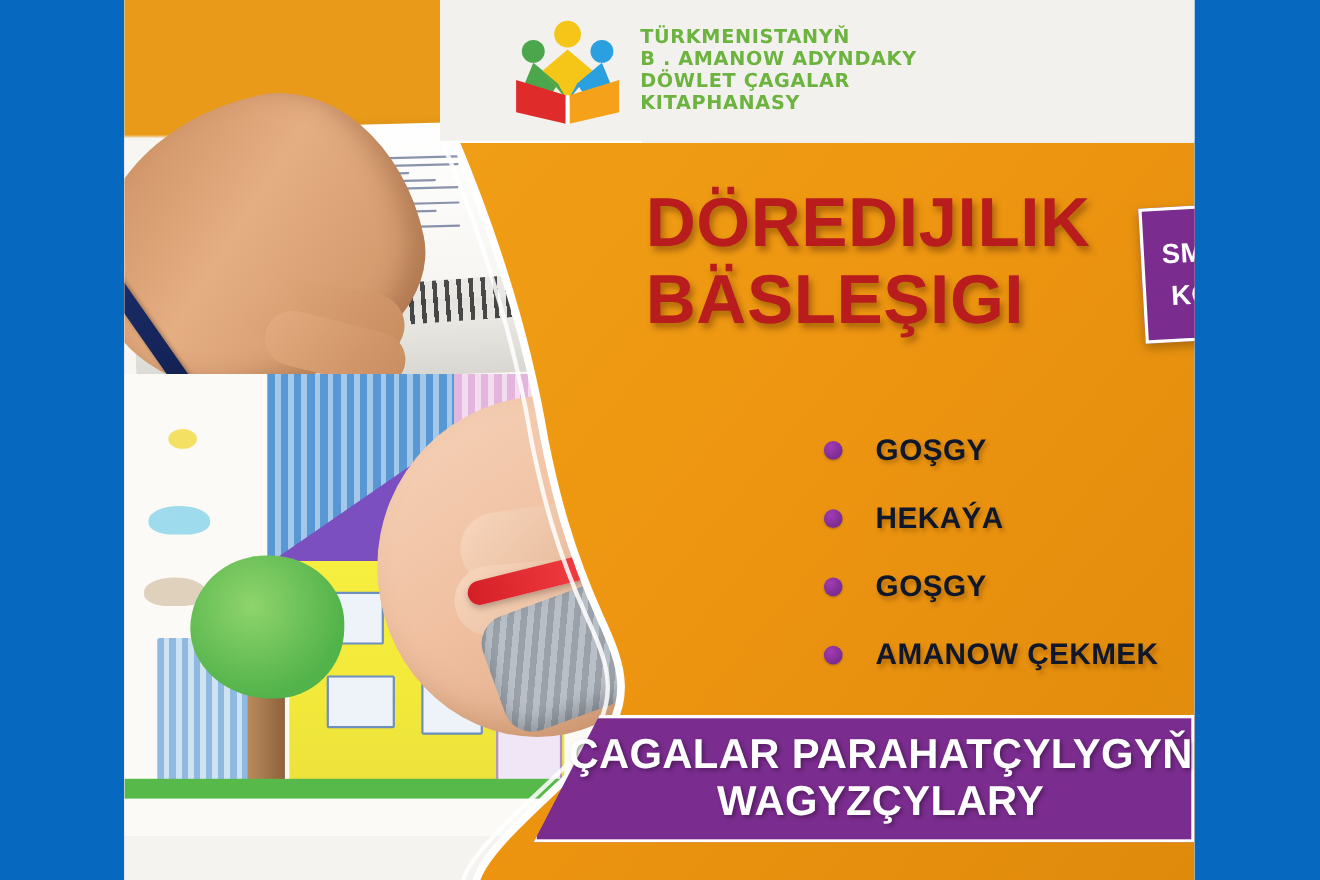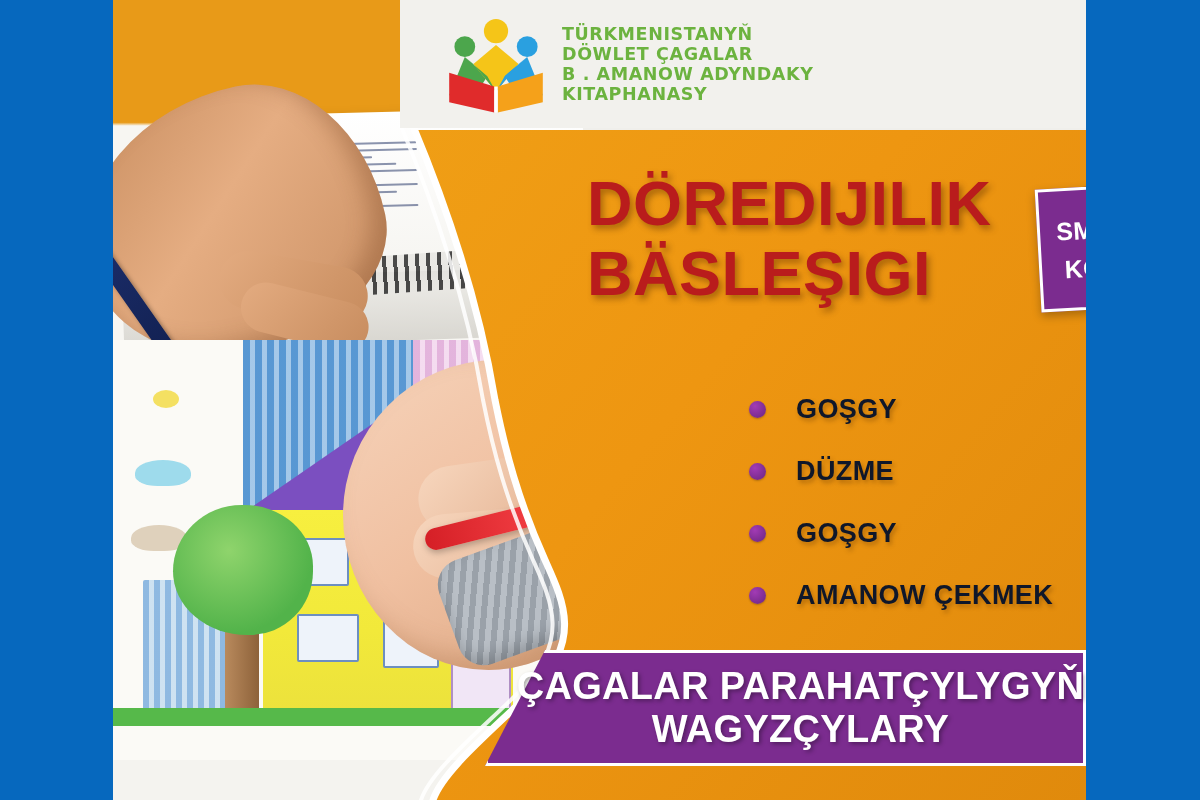--- a/index.html
+++ b/index.html
@@ -161,21 +161,21 @@
 
   
   .orange-panel{position:absolute;left:0;top:0;width:973px;height:800px;}
   .orange-panel svg{display:block;}
 
   
   .header-band{
     position:absolute;left:287px;top:0;width:686px;height:128px;
     background:#f2f1ed;
     display:flex;align-items:center;
-    padding-left:44px;box-sizing:border-box;
+    padding-left:64px;box-sizing:border-box;
   }
   .logo-mark{width:104px;height:104px;flex:0 0 104px;margin-right:14px;}
   .logo-text{
     color:#6cb33f;font-weight:bold;
     font-size:17.5px;line-height:20px;letter-spacing:.6px;
     text-transform:uppercase;
     font-family:"DejaVu Sans", sans-serif;
   }
   .logo-text div{white-space:nowrap;}
 
@@ -352,22 +352,22 @@
 
           <path d="M6 70 L58 86 L58 116 L6 104 Z" fill="#e02b2b"></path>
 
           <path d="M114 70 L62 86 L62 116 L114 104 Z" fill="#f5a11a"></path>
 
           <path d="M58 86 L62 86 L62 116 L58 116 Z" fill="#ffffff"></path>
         </svg>
       </div>
       <div class="logo-text">
         <div>TÜRKMENISTANYŇ</div>
+        <div>B . AMANOW ADYNDAKY</div>
         <div>DÖWLET ÇAGALAR</div>
-        <div>B . AMANOW ADYNDAKY</div>
         <div>KITAPHANASY</div>
       </div>
     </div>
 
     <div class="headline">
       <div>DÖREDIJILIK</div>
       <div>BÄSLEŞIGI</div>
     </div>
 
     <div class="sms-badge">
@@ -375,21 +375,21 @@
       <span>KOD: 440</span>
     </div>
 
     <div class="bullets">
       <div class="bullet-row">
         <div class="dot"></div>
         <span>GOŞGY</span>
       </div>
       <div class="bullet-row">
         <div class="dot"></div>
-        <span>DÜZME</span>
+        <span>HEKAÝA</span>
       </div>
       <div class="bullet-row">
         <div class="dot"></div>
         <span>GOŞGY</span>
       </div>
       <div class="bullet-row">
         <div class="dot"></div>
         <span>AMANOW ÇEKMEK</span>
       </div>
     </div>

